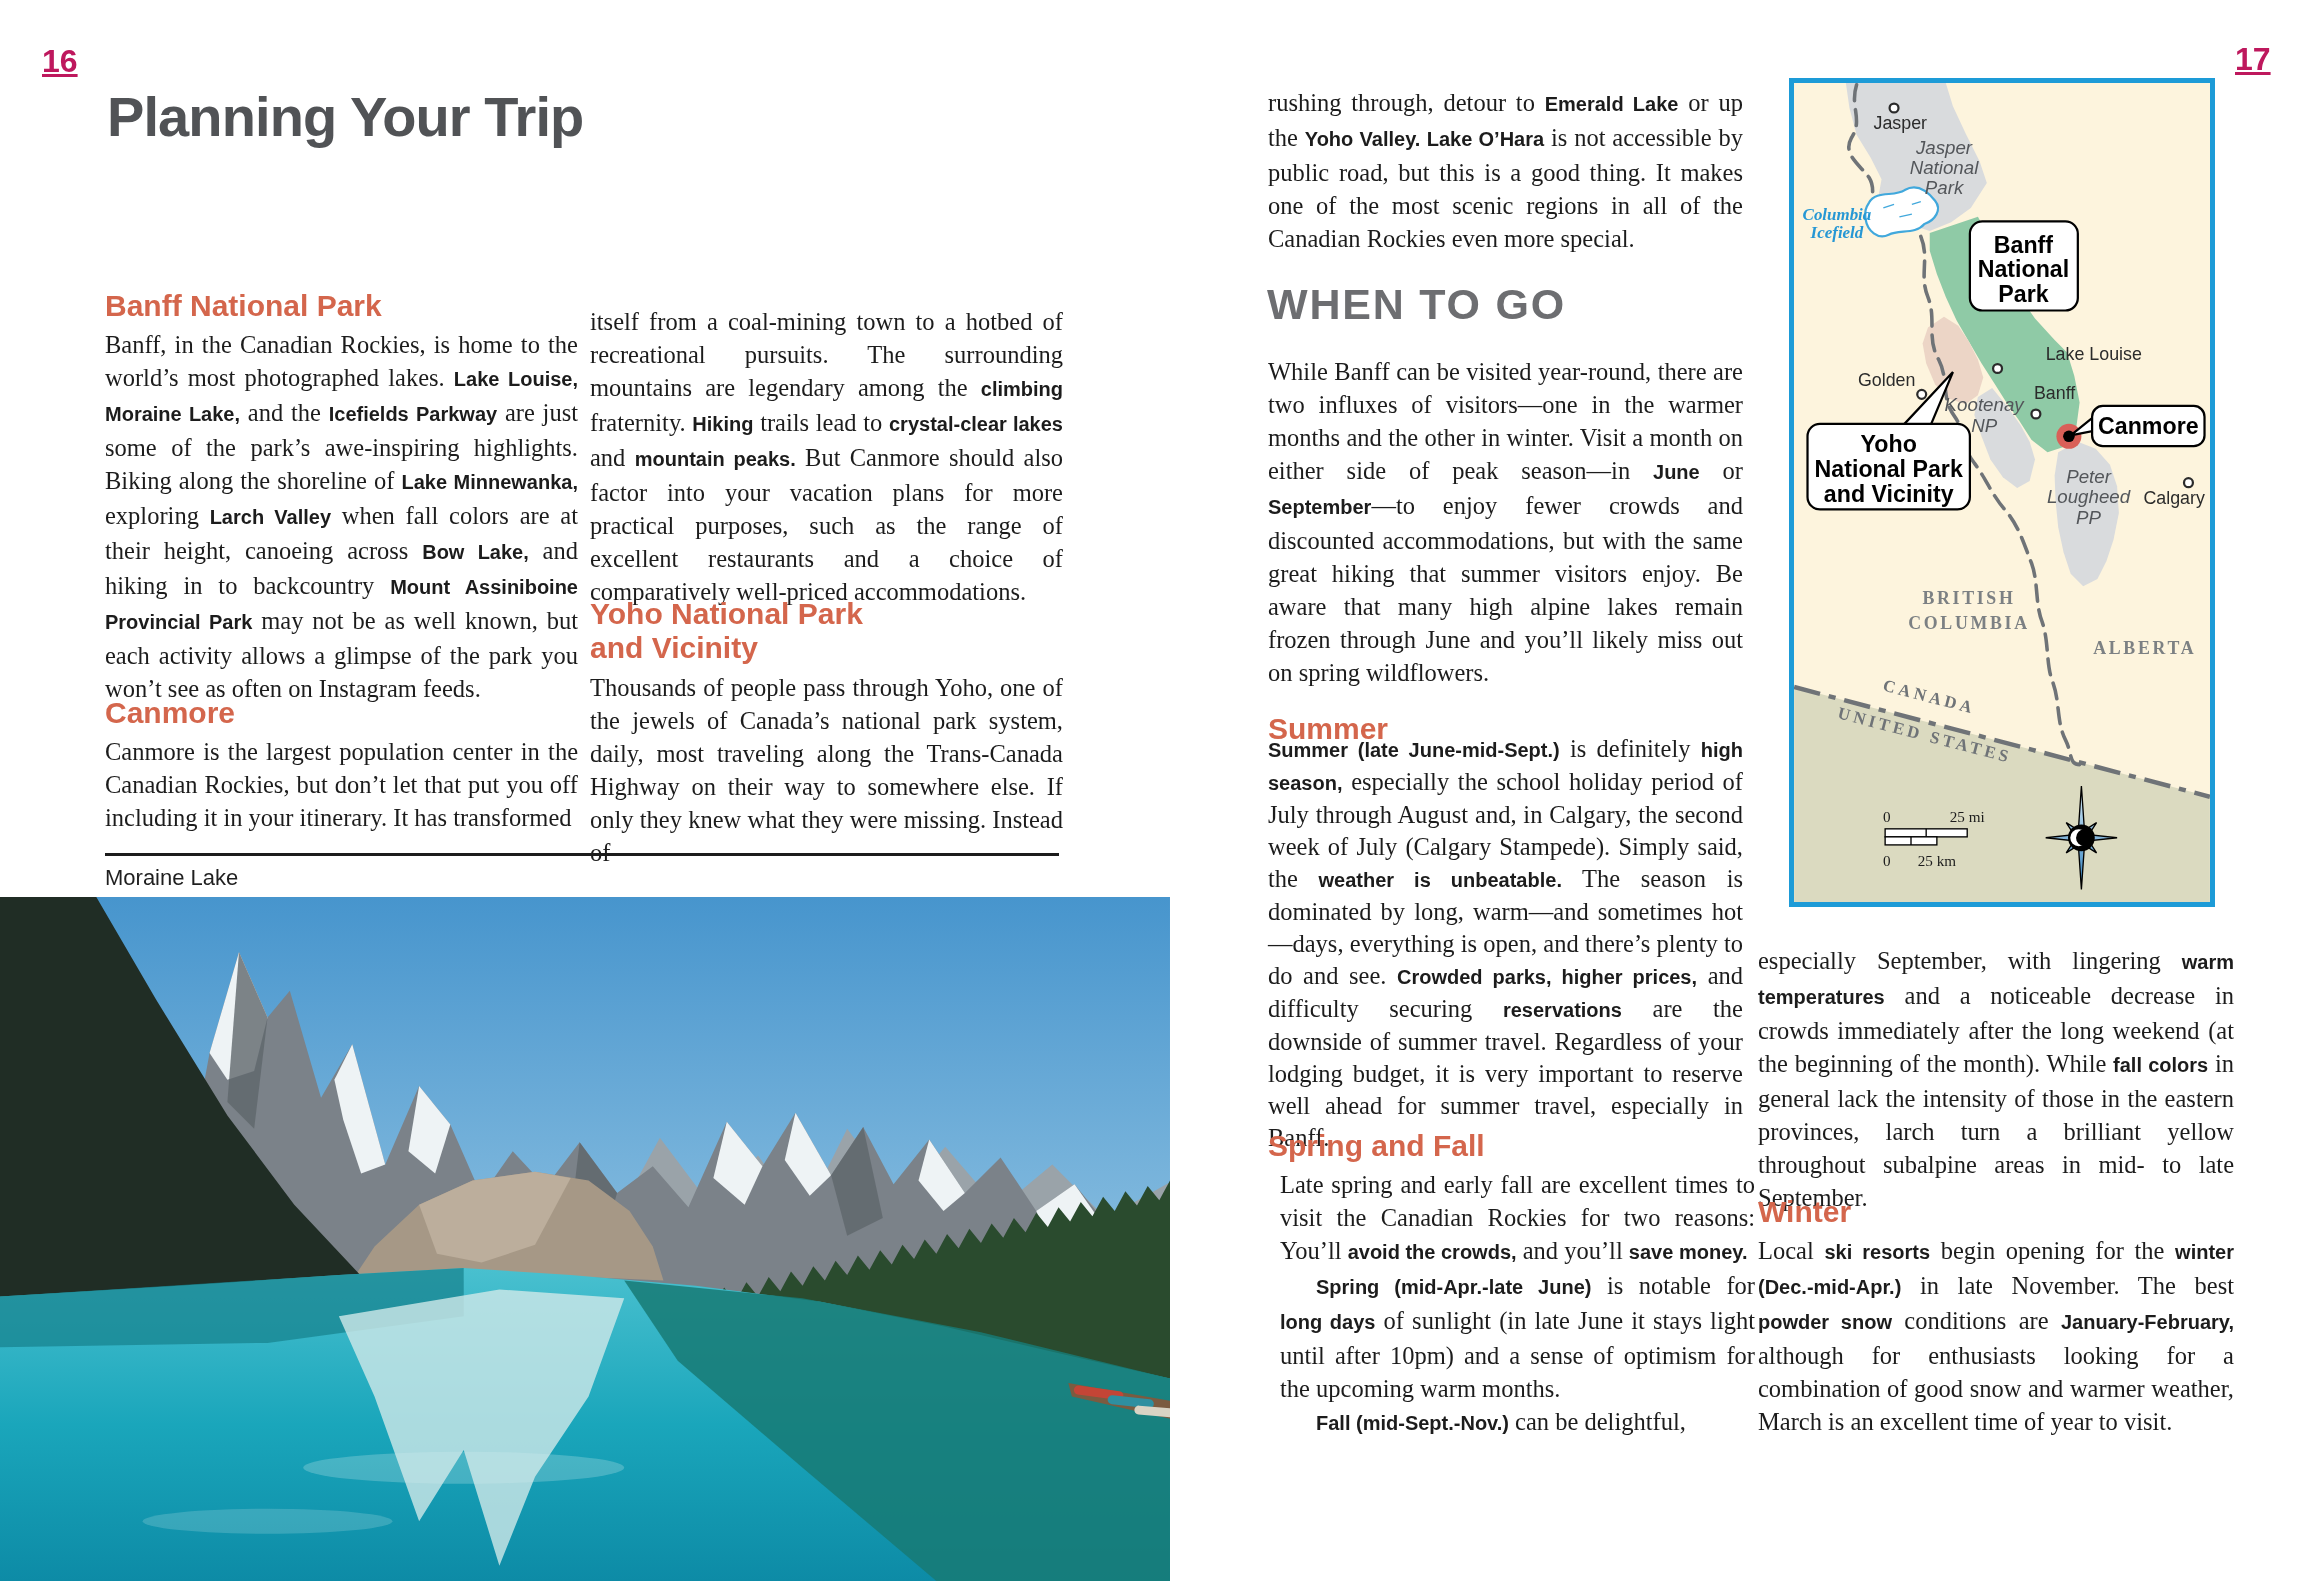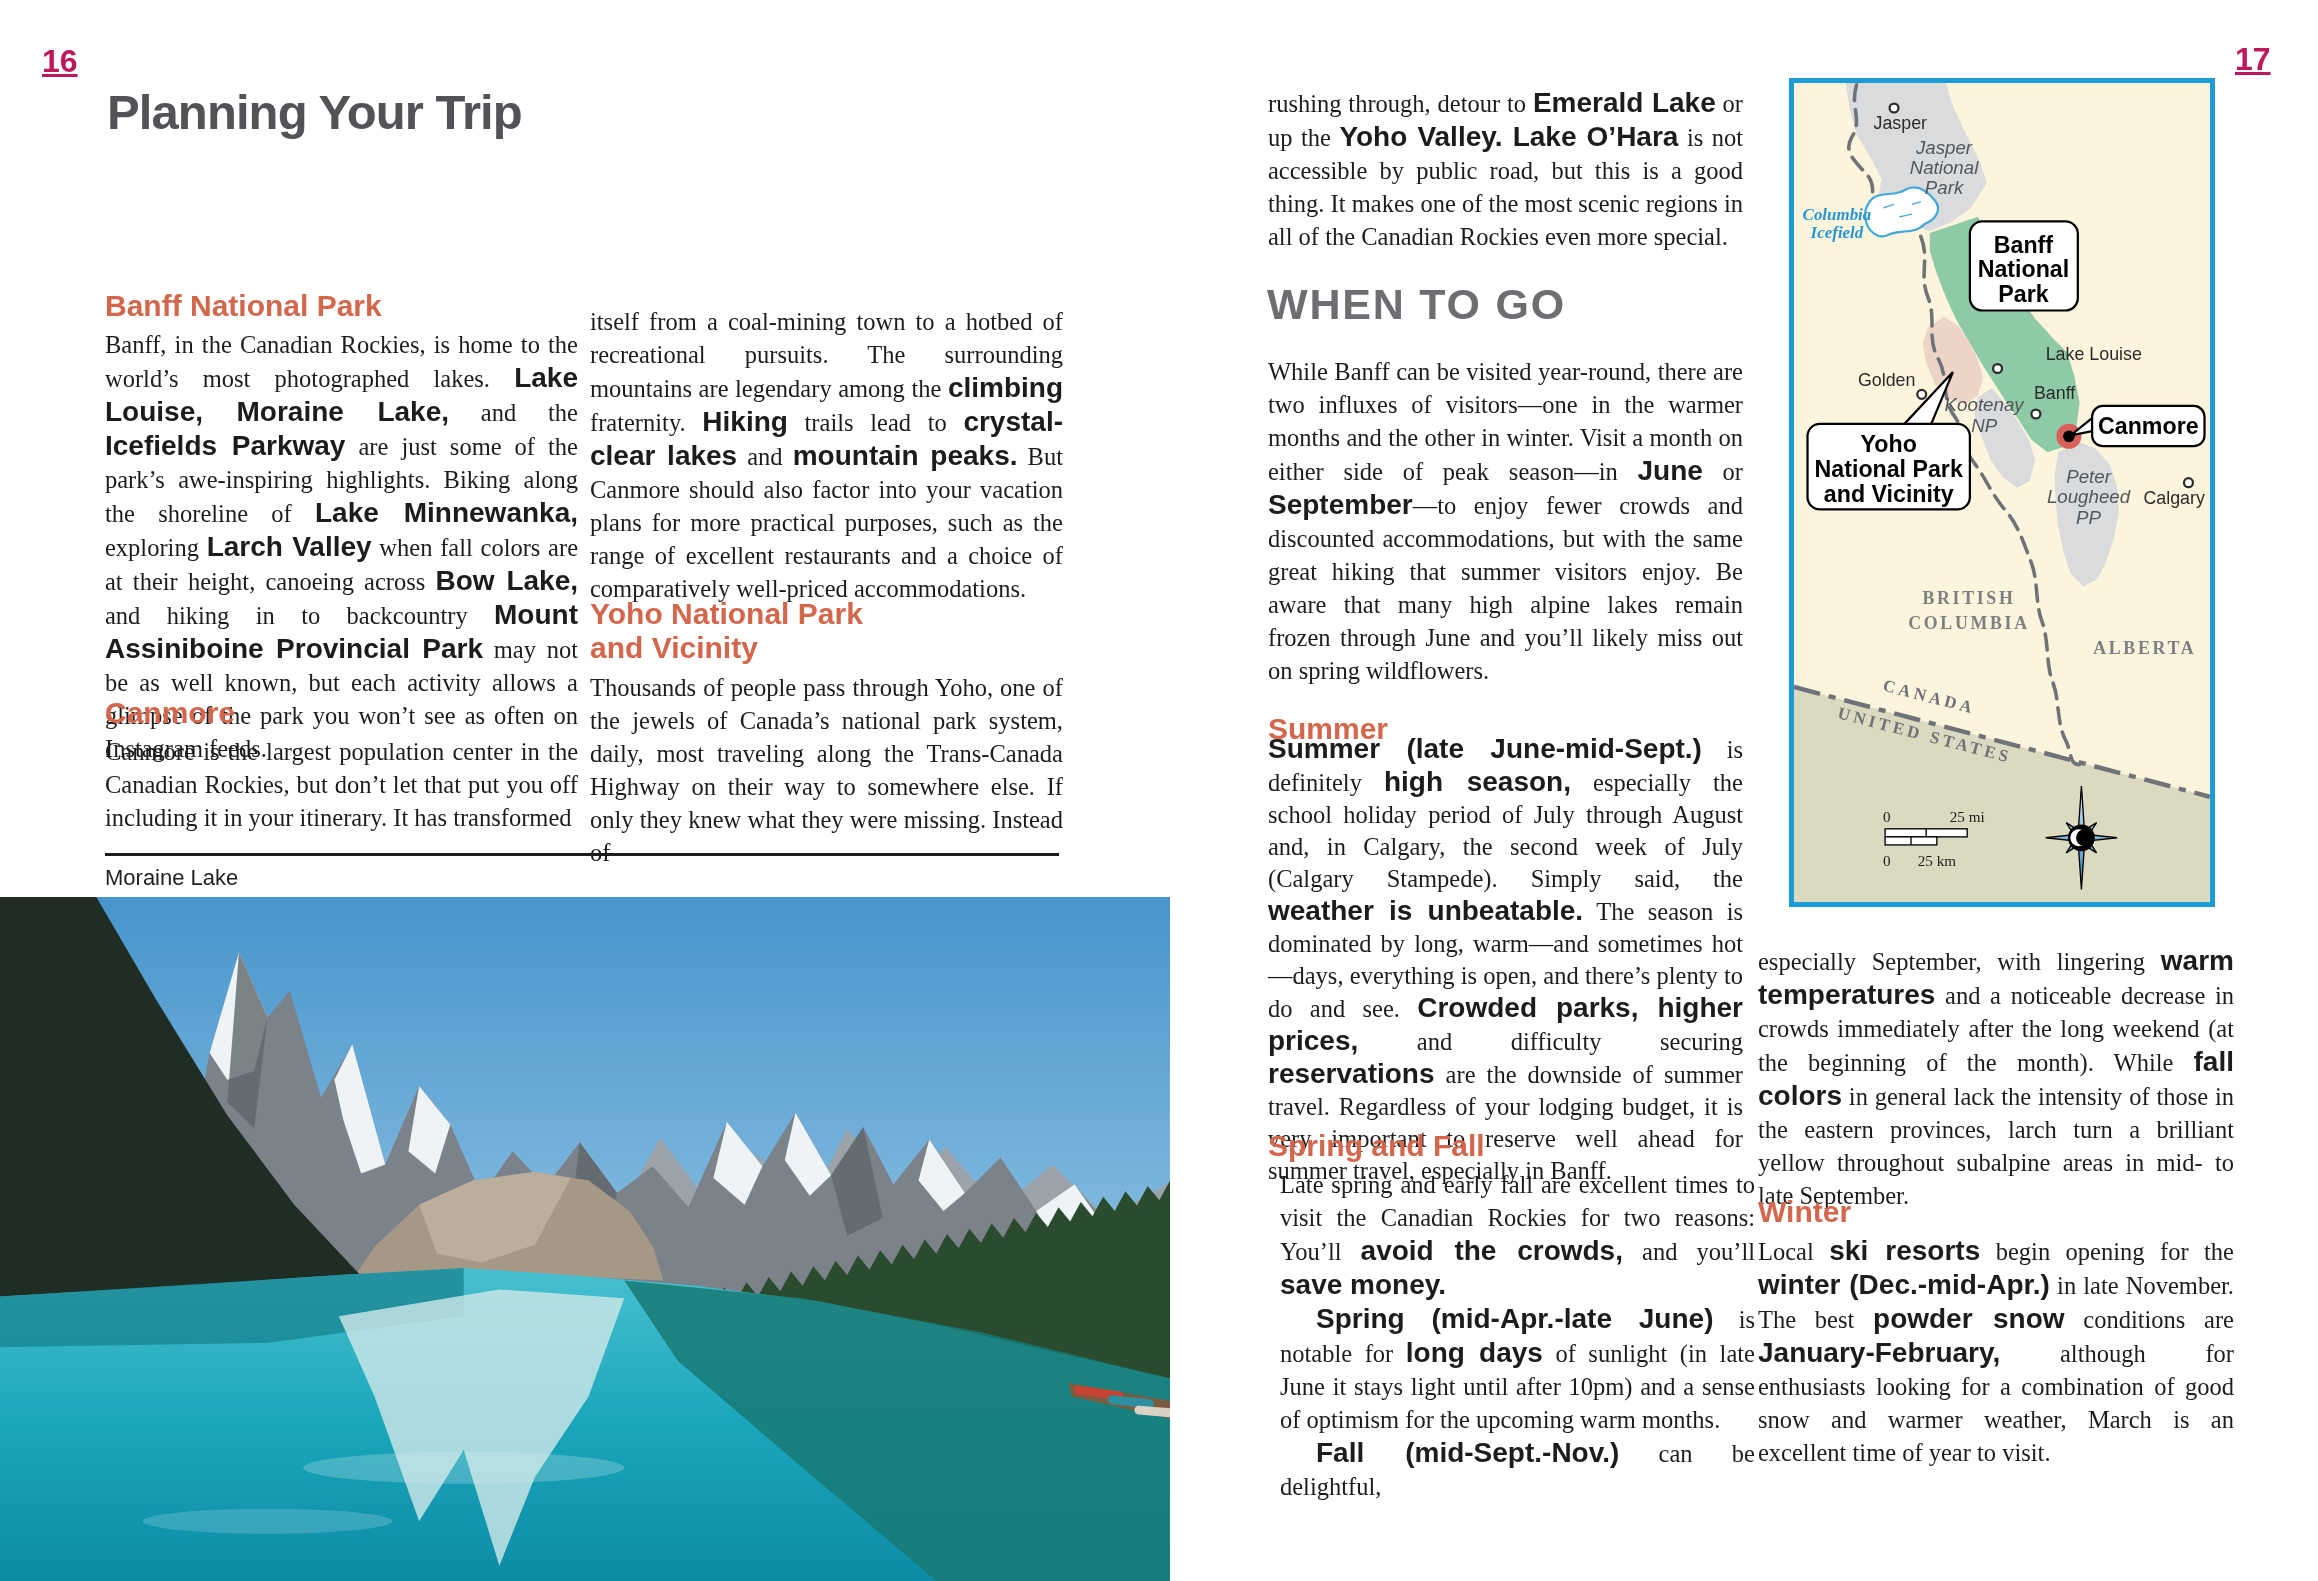--- a/index.html
+++ b/index.html
@@ -1,29 +1,29 @@
 <!DOCTYPE html>
 <html style="font-size:14.3px"><head>
 <meta charset="utf-8">
 <style>
   html,body{margin:0;padding:0;background:#ffffff;}
   .spread{position:relative;width:2319px;height:1581px;background:#ffffff;overflow:hidden;
           font-family:"Liberation Serif",serif;color:#1c1c1c;}
   .abs{position:absolute;}
   .pagenum{font-family:"Liberation Sans",sans-serif;font-weight:bold;font-size:32px;color:#be185d;text-decoration:underline;}
-  .book-title{font-family:"Liberation Sans",sans-serif;font-weight:bold;font-size:49px;
+  .book-title{font-family:"Liberation Sans",sans-serif;font-weight:bold;font-size:56px;
               letter-spacing:-0.9px;color:#515356;}
   .section-head{font-family:"Liberation Sans",sans-serif;font-weight:bold;font-size:43px;
                 letter-spacing:1.8px;color:#6d6e71;}
   .sub-head{font-family:"Liberation Sans",sans-serif;font-weight:bold;font-size:30px;
             line-height:34px;color:#d4664c;}
   .body-col{font-size:24.5px;line-height:33px;text-align:justify;}
   .body-col p{margin:0;}
   .body-col p.indent{text-indent:36px;}
-  .body-col b{font-family:"Liberation Sans",sans-serif;font-weight:bold;font-size:28px;}
+  .body-col b{font-family:"Liberation Sans",sans-serif;font-weight:bold;font-size:20px;}
   .rule{background:#1c1c1c;height:2.7px;}
   .caption{font-family:"Liberation Sans",sans-serif;font-size:22px;color:#1f1f1f;}
   .map-frame{border:5.4px solid #1d9bd7;background:#fdf4dd;box-sizing:border-box;}
   .map-frame svg{display:block;width:100%;height:100%;}
   
   .m-town{font-family:"Liberation Sans",sans-serif;font-size:20px;fill:#2b2b2b;}
   .m-park{font-family:"Liberation Sans",sans-serif;font-size:21px;font-style:italic;fill:#53565a;}
   .m-callout{font-family:"Liberation Sans",sans-serif;font-size:26px;font-weight:bold;fill:#000;}
   .m-region{font-family:"Liberation Serif",serif;font-size:20px;font-weight:bold;
             letter-spacing:3px;fill:#7c8083;}

